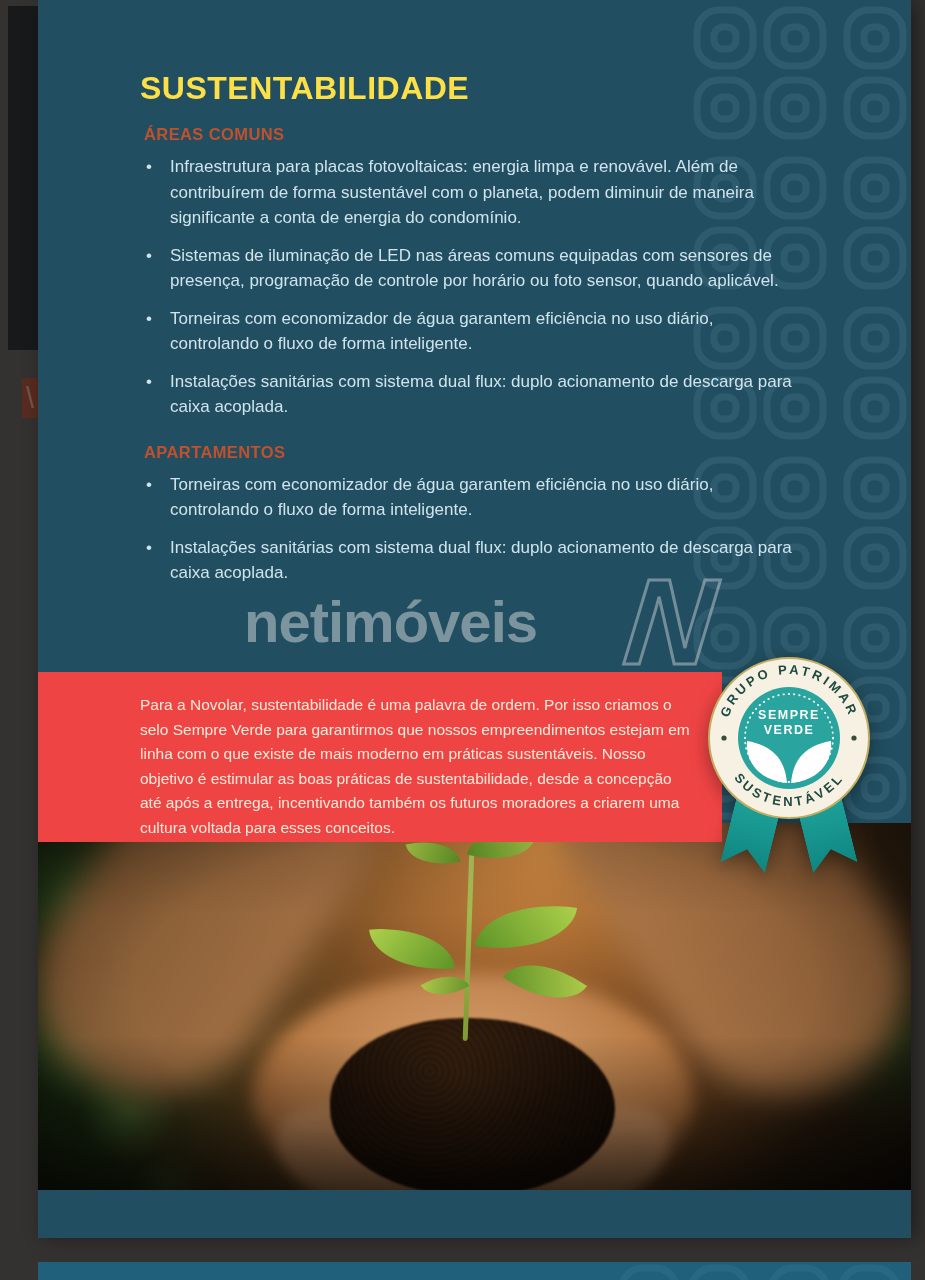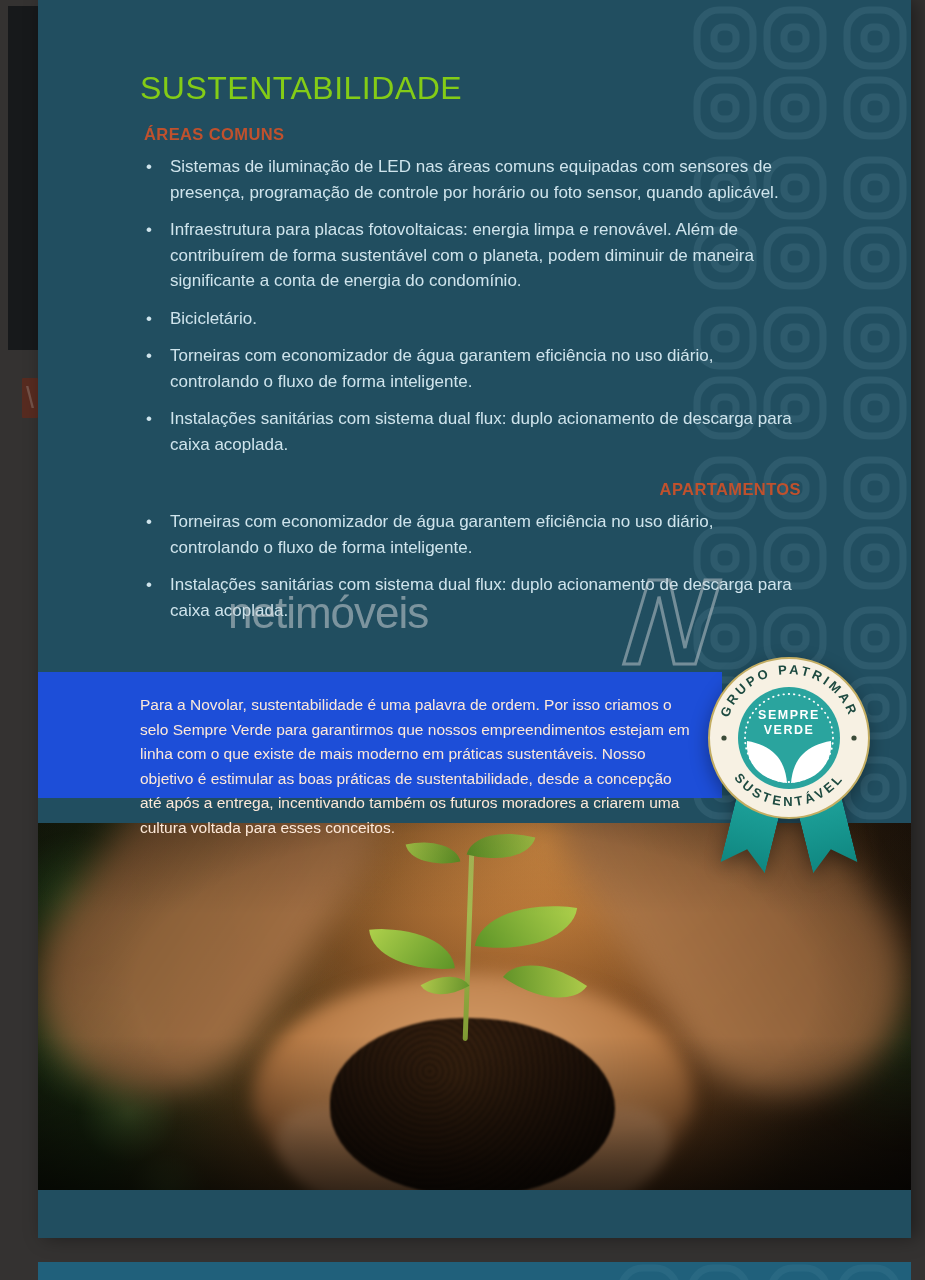--- a/index.html
+++ b/index.html
@@ -13,46 +13,46 @@
   .thumb-chip{position:absolute;left:22px;top:378px;width:16px;height:40px;background:#5e2a1e;opacity:.85;border-radius:1px;}
   .thumb-chip::after{content:"";position:absolute;left:4px;top:8px;width:8px;height:22px;background:rgba(230,230,225,.25);clip-path:polygon(0 0,30% 0,100% 100%,70% 100%);}
   
   .page{
     position:absolute;left:38px;top:0;width:873px;height:1238px;
     background:#214e60;overflow:hidden;
     box-shadow:6px 0 18px rgba(0,0,0,.4);
   }
   .motif-pattern{position:absolute;right:0;top:0;z-index:1;opacity:1;}
   .content{position:relative;z-index:2;padding:70px 110px 0 102px;}
-  h1.title{margin:0 0 18px 0;font-size:32px;font-weight:normal;letter-spacing:.5px;color:#84cc16;}
+  h1.title{margin:0 0 18px 0;font-size:32px;font-weight:bold;letter-spacing:.5px;color:#fde047;}
   h2.sec{margin:0 0 10px 4px;font-size:16.5px;font-weight:bold;letter-spacing:.4px;color:#c0512d;}
-  h2.sec.second{margin-top:23px;text-align:right;}
+  h2.sec.second{margin-top:23px;}
   ul.blist{list-style:none;margin:0 0 4px 0;padding:0;width:658px;}
   ul.blist li{
     position:relative;padding-left:30px;margin-bottom:12px;
     font-size:17px;line-height:25.5px;color:#cfe4ec;
   }
   ul.blist li::before{content:"•";position:absolute;left:6px;top:0;color:#cfe4ec;}
   
   .watermark{position:absolute;left:0;top:0;z-index:6;pointer-events:none;}
   .wm-text{
-    position:absolute;left:190px;top:588px;
-    font-size:44px;font-weight:normal;letter-spacing:-1px;
+    position:absolute;left:206px;top:588px;
+    font-size:58px;font-weight:bold;letter-spacing:-1px;
     color:rgba(200,206,209,.55);
   }
   .wm-n{
     position:absolute;left:588px;top:552px;
     font-size:122px;font-weight:bold;font-style:italic;
     color:transparent;-webkit-text-stroke:3px rgba(200,206,209,.5);
     transform:skewX(-6deg);
   }
   
   .callout{
-    position:absolute;left:0;top:672px;width:684px;height:126px;
-    background:#1d4ed8;z-index:4;
+    position:absolute;left:0;top:672px;width:684px;height:170px;
+    background:#ef4444;z-index:4;
   }
   .callout p{
     margin:0;padding:21px 26px 0 102px;width:556px;
     font-size:15.5px;line-height:24.5px;color:#fde9d9;
   }
   
   .badge{position:absolute;left:666px;top:653px;width:170px;height:228px;z-index:7;filter:drop-shadow(0 6px 9px rgba(0,0,0,.35));}
   .ribbon{position:absolute;width:46px;height:86px;top:130px;
     background:linear-gradient(180deg,#21a7a0 0%,#17968f 55%,#0f8680 100%);
     clip-path:polygon(0 0,100% 0,100% 100%,50% 78%,0 100%);}
@@ -132,23 +132,22 @@
       </pattern>
     </defs>
     <rect x="0" y="0" width="224" height="820" fill="url(#motif)"></rect>
   </svg>
 
   <div class="content">
     <h1 class="title">SUSTENTABILIDADE</h1>
 
     <h2 class="sec">ÁREAS COMUNS</h2>
     <ul class="blist">
+      <li>Infraestrutura para placas fotovoltaicas: energia limpa e renovável. Além de contribuírem de forma sustentável com o planeta, podem diminuir de maneira significante a conta de energia do condomínio.</li>
       <li>Sistemas de iluminação de LED nas áreas comuns equipadas com sensores de presença, programação de controle por horário ou foto sensor, quando aplicável.</li>
-      <li>Infraestrutura para placas fotovoltaicas: energia limpa e renovável. Além de contribuírem de forma sustentável com o planeta, podem diminuir de maneira significante a conta de energia do condomínio.</li>
-      <li>Bicicletário.</li>
       <li>Torneiras com economizador de água garantem eficiência no uso diário, controlando o fluxo de forma inteligente.</li>
       <li>Instalações sanitárias com sistema dual flux: duplo acionamento de descarga para caixa acoplada.</li>
     </ul>
 
     <h2 class="sec second">APARTAMENTOS</h2>
     <ul class="blist">
       <li>Torneiras com economizador de água garantem eficiência no uso diário, controlando o fluxo de forma inteligente.</li>
       <li>Instalações sanitárias com sistema dual flux: duplo acionamento de descarga para caixa acoplada.</li>
     </ul>
   </div>

